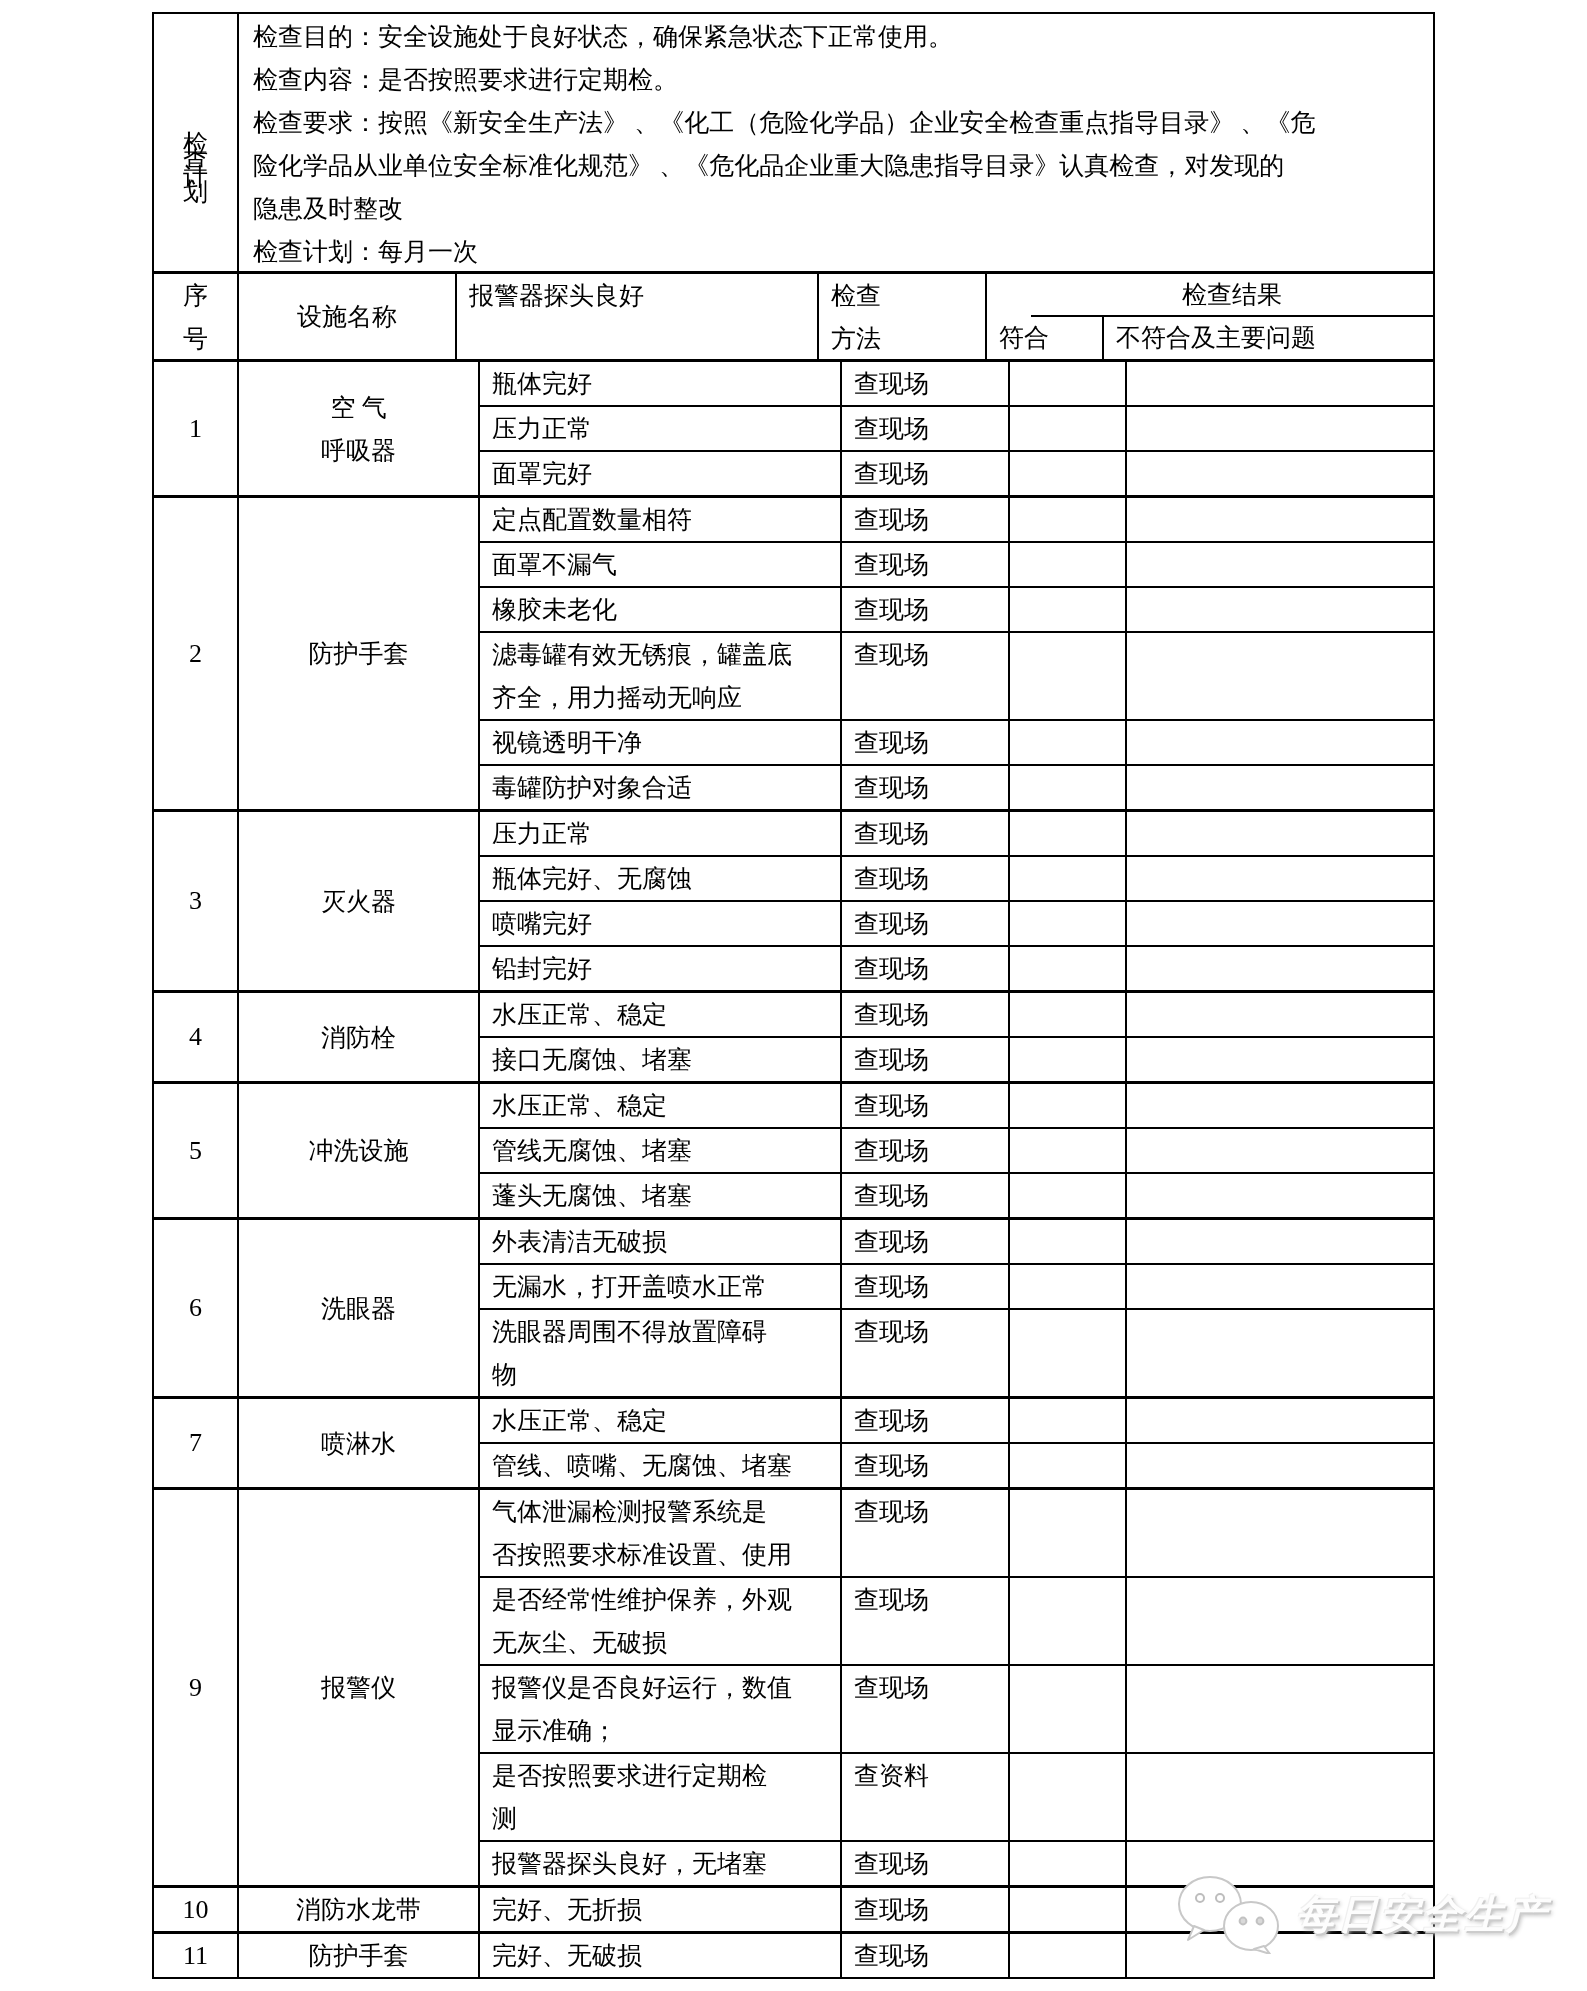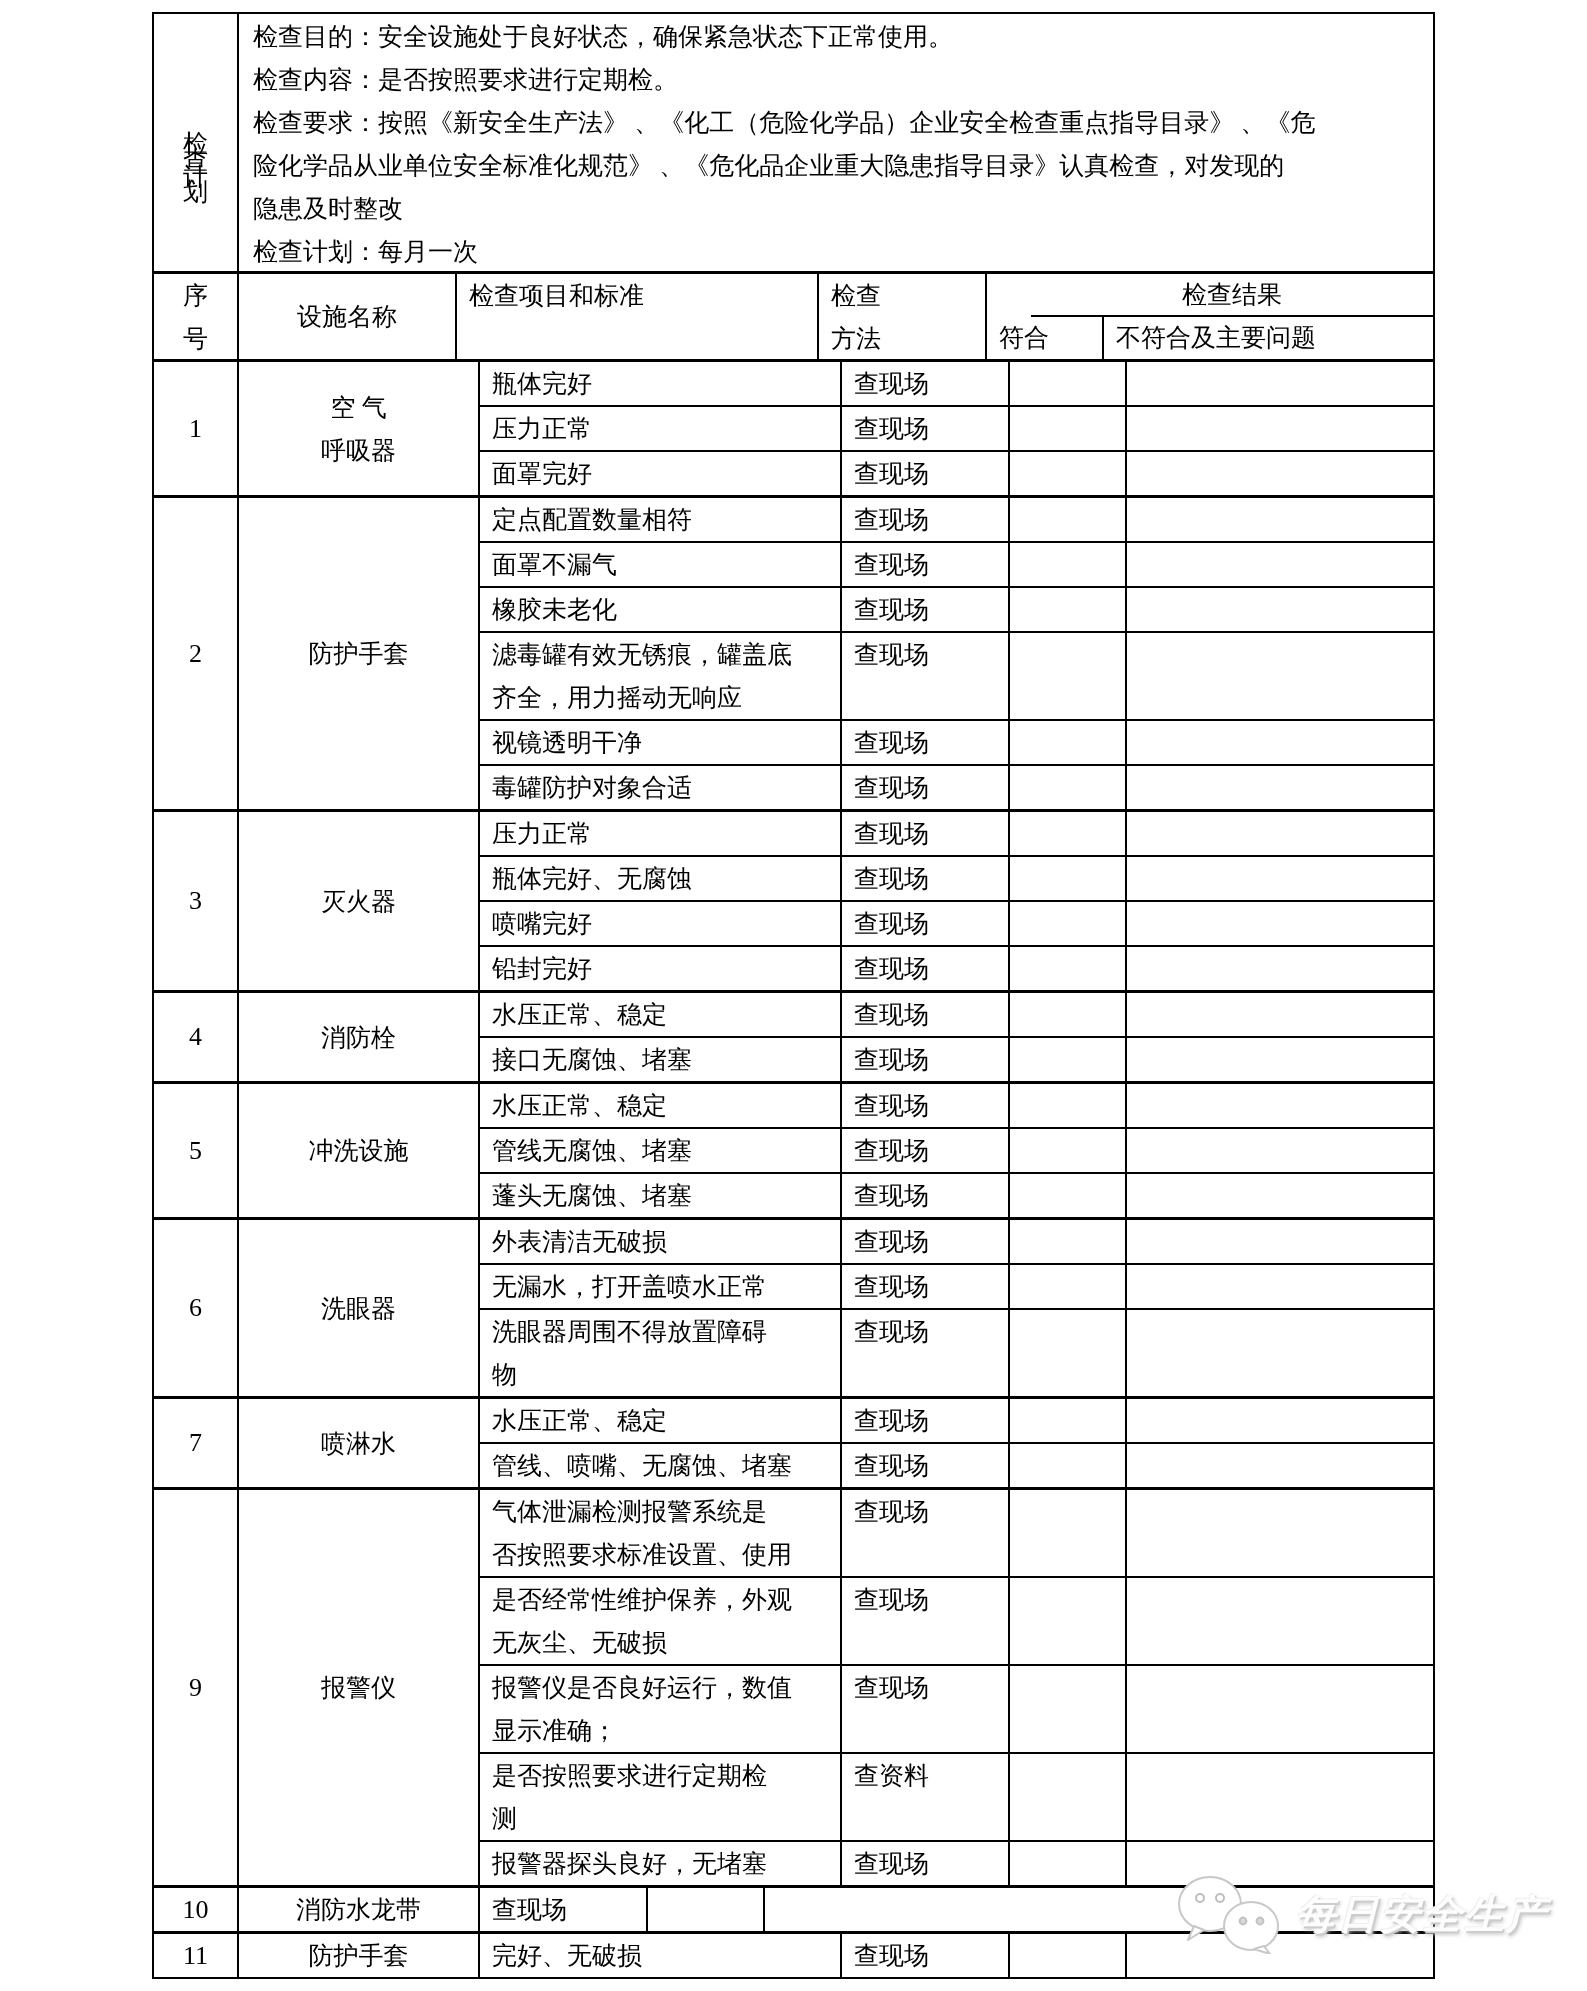--- a/index.html
+++ b/index.html
@@ -129,21 +129,21 @@
 险化学品从业单位安全标准化规范》 、《危化品企业重大隐患指导目录》认真检查，对发现的
 隐患及时整改</p>
       <p>检查计划：每月一次</p>
     </div>
   </div>
 
   <div class="head-row">
     <div class="h-no">序
 号</div>
     <div class="h-fac">设施名称</div>
-    <div class="h-item">检查项目和标准</div>
+    <div class="h-item">报警器探头良好</div>
     <div class="h-method">检查
 方法</div>
     <div class="h-result">
       <div class="h-result-top">检查结果</div>
       <div class="h-result-bot">
         <div class="h-pass">符合</div>
         <div class="h-fail">不符合及主要问题</div>
       </div>
     </div>
   </div>
@@ -398,20 +398,21 @@
     <div class="i-fail"></div>
   </div>
 </div>
   </div>
 
   <div class="group">
     <div class="g-no">10</div>
     <div class="g-fac">消防水龙带</div>
     <div class="g-items">
   <div class="irow">
+    <div class="i-item">完好、无折损</div>
     <div class="i-method">查现场</div>
     <div class="i-pass"></div>
     <div class="i-fail"></div>
   </div>
 </div>
   </div>
 
   <div class="group">
     <div class="g-no">11</div>
     <div class="g-fac">防护手套</div>

